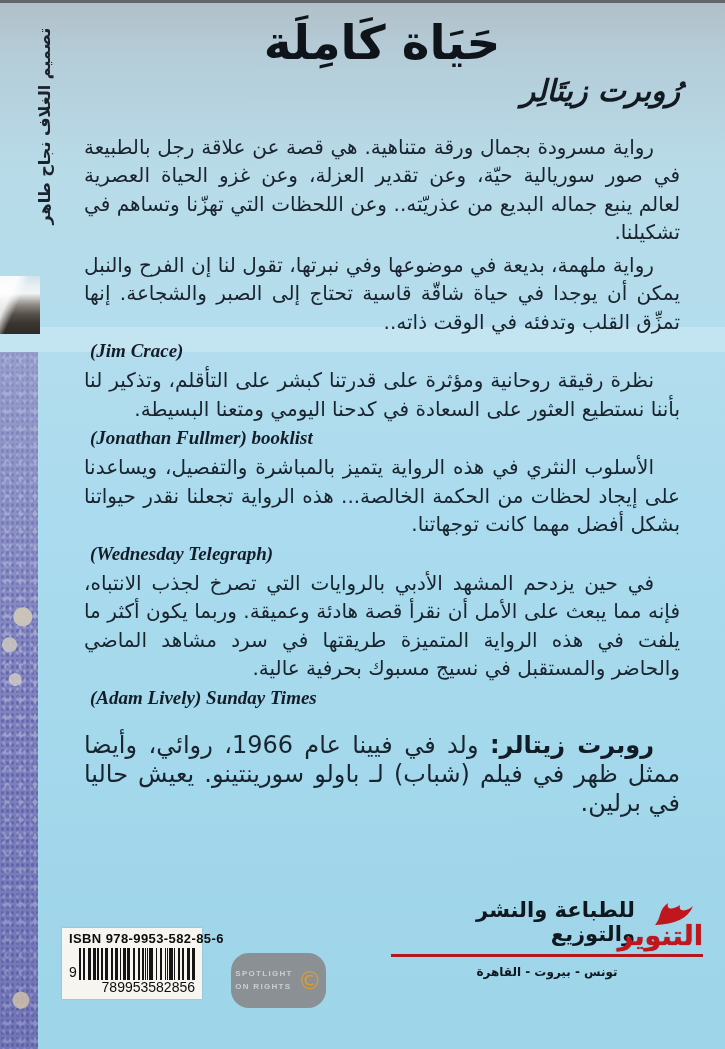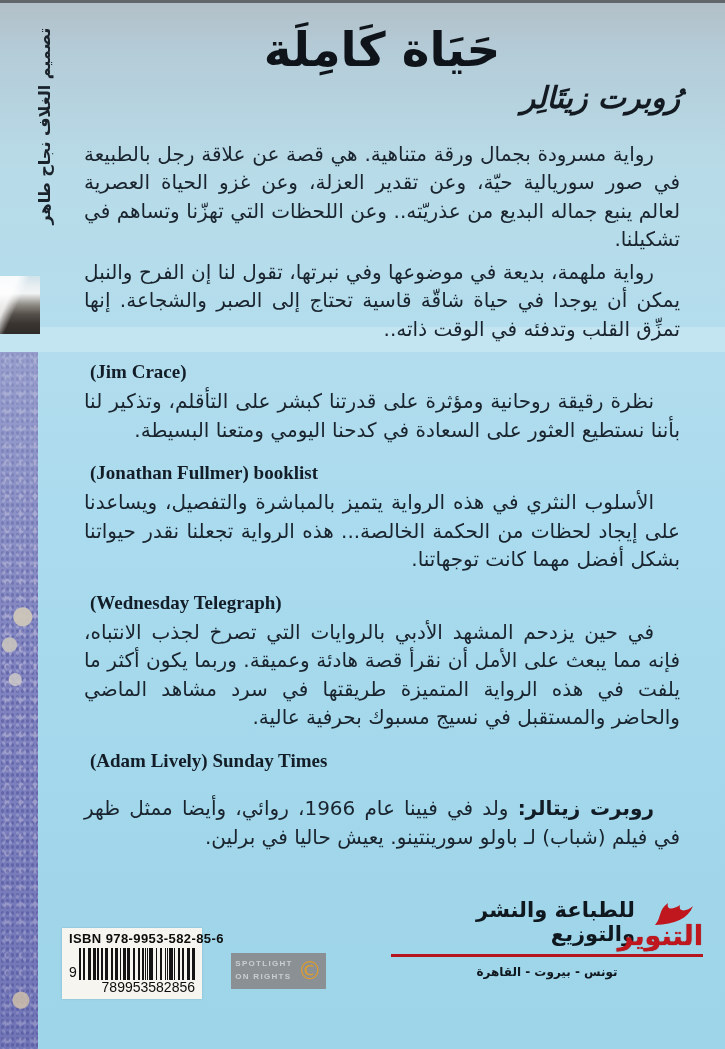--- a/index.html
+++ b/index.html
@@ -39,33 +39,33 @@
     background-size:auto,auto,auto,auto,100% 100%,7px 9px,5px 6px,14px 17px;
   }
 
   
   .spine-credit { position:absolute; left:44px; top:126px;
     transform:translate(-50%,-50%) rotate(-90deg); transform-origin:center;
     white-space:nowrap; direction:rtl;
     font-weight:700; font-size:16px; letter-spacing:2px; color:#1a222b; }
 
   
-  .content { position:absolute; top:21px; left:84px; width:596px;
+  .content { position:absolute; top:14px; left:84px; width:596px;
     direction:rtl; z-index:2; }
   .book-title { text-align:center; font-weight:700; font-size:47px;
     line-height:1.25; color:#0f141a; letter-spacing:1px; }
   .book-author { text-align:right; font-weight:700; font-style:italic;
     font-size:30px; color:#141a21; letter-spacing:1px; }
   .quote-text { font-size:20px; line-height:28.5px; text-align:justify;
     color:#19242e; text-indent:26px; margin-top:4px; }
   .quote-text.first { margin-top:25px; }
   .attribution { direction:ltr; text-align:left; text-indent:6px;
-    font-family:"Liberation Serif", serif; font-weight:700;
-    font-size:19px; color:#131d28; margin-top:18px; }
-  .bio { font-size:20px; line-height:29px; text-align:justify;
+    font-family:"Liberation Serif", serif; font-style:italic; font-weight:700;
+    font-size:19px; color:#131d28; margin-top:4px; }
+  .bio { font-size:24px; line-height:29px; text-align:justify;
     color:#19242e; text-indent:26px; margin-top:22px; }
   .bio .bio-name { font-weight:700; color:#121c26; }
 
   
   .isbn-box { position:absolute; left:62px; top:928px; width:140px; height:71px;
     background:#f6f5ef; padding:3px 7px 14px; z-index:2;
     box-shadow:0 0 2px rgba(0,0,0,.15); }
   .isbn-label { font-family:"Liberation Sans", sans-serif; font-weight:700;
     font-size:13px; letter-spacing:.4px; color:#0d0d0d; text-align:center;
     white-space:nowrap; }
@@ -75,23 +75,23 @@
   .bars { flex:1; height:100%; background-color:#f6f5ef;
     background-image:
       repeating-linear-gradient(90deg,#141414 0 2px, transparent 2px 5px, #141414 5px 6px, transparent 6px 9px),
       repeating-linear-gradient(90deg,#141414 0 1px, transparent 1px 4px, #141414 4px 6px, transparent 6px 11px);
   }
   .barcode-digits { display:flex; justify-content:flex-end;
     font-family:"Liberation Sans", sans-serif; font-size:14px; color:#0d0d0d;
     margin-top:-1px; }
 
   
-  .rights-stamp { position:absolute; left:231px; top:953px; width:95px; height:36px;
+  .rights-stamp { position:absolute; left:231px; top:953px; width:95px; height:55px;
     background:#8b9095; display:flex; align-items:center; justify-content:center;
-    gap:5px; z-index:2; }
+    gap:5px; z-index:2;border-radius:18px; }
   .stamp-text { font-family:"Liberation Sans", sans-serif; font-weight:700;
     font-size:8px; letter-spacing:1.3px; line-height:1.6; color:#caced2;
     text-align:left; white-space:pre-line; }
   .stamp-c { font-size:24px; line-height:1; color:#dc9c2e; font-weight:400; }
 
   
   .publisher { position:absolute; right:22px; top:898px; width:312px;
     direction:rtl; z-index:2; }
   .pub-row { display:flex; align-items:flex-end; justify-content:flex-start; }
   .pub-logo { width:64px; text-align:center; position:relative; padding-top:20px; }

